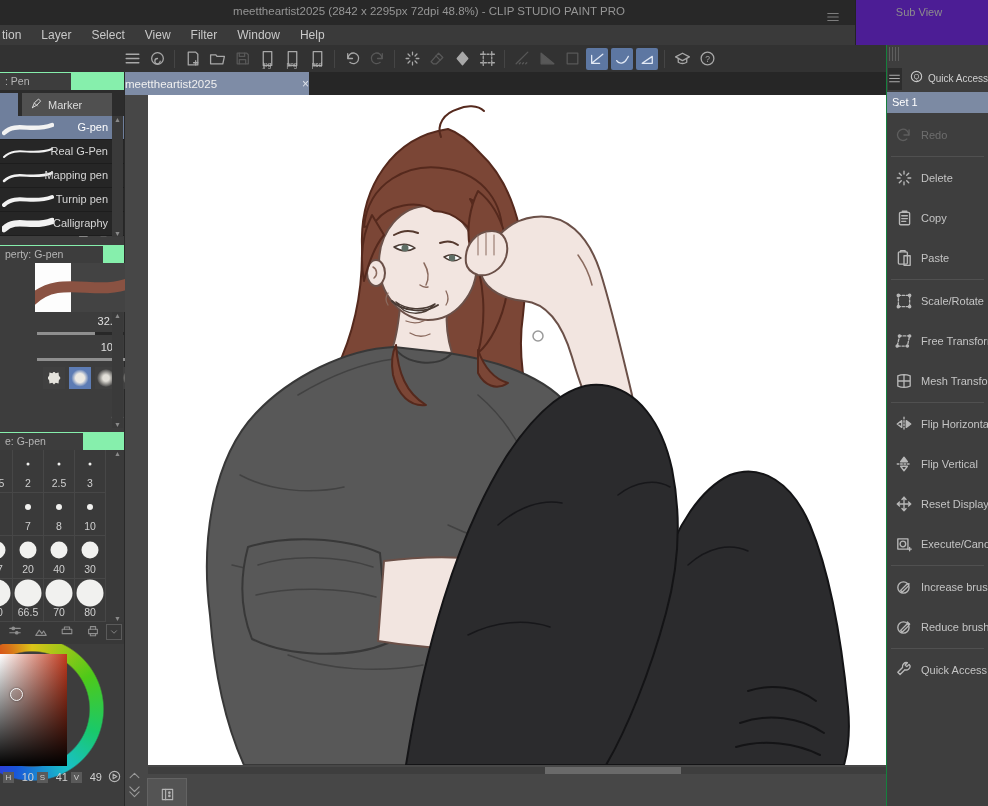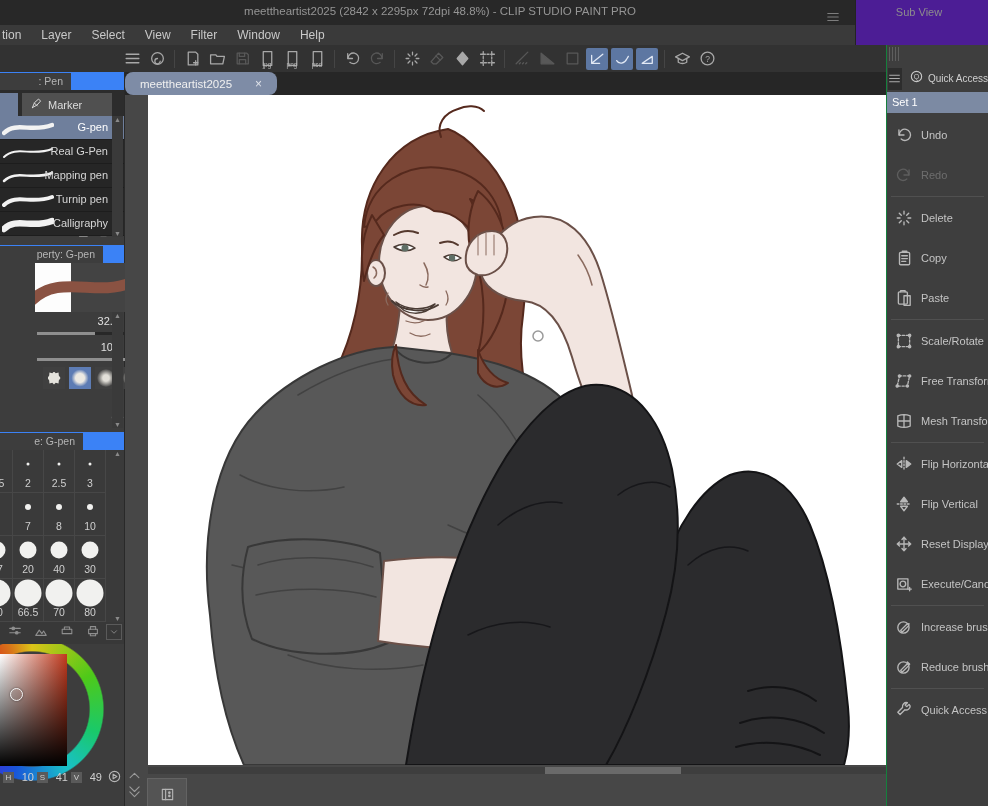--- a/index.html
+++ b/index.html
@@ -1,36 +1,36 @@
 <!DOCTYPE html>
 <html><head>
 <meta charset="utf-8">
 <style>
   html,body{margin:0;padding:0;background:#222;}
   #app{position:relative;width:988px;height:806px;background:#474747;overflow:hidden;
        font-family:"Liberation Sans",sans-serif;color:#c8c8c8;-webkit-user-select:none;}
   svg{fill:none;stroke:currentColor;stroke-width:1.2;stroke-linecap:round;stroke-linejoin:round;}
   
   .titlebar{position:absolute;left:0;top:0;width:988px;height:25px;background:#282828;}
-  .title-text{position:absolute;left:12px;top:5px;width:856px;text-align:center;font-size:11.5px;color:#959595;}
+  .title-text{position:absolute;left:1px;top:5px;width:856px;text-align:center;font-size:11.5px;color:#959595;}
   .subview-panel{position:absolute;left:855px;top:0;width:133px;height:45px;background:#4c1d95;border-left:1px solid #232323;}
   .subview-title{position:absolute;left:0;top:6px;width:126px;text-align:center;font-size:11px;color:#8d8d8d;}
   .palette-menu-btn{position:absolute;left:824px;top:10px;width:20px;height:16px;color:#7d7d7d;}
   .menubar{position:absolute;left:0;top:25px;width:855px;height:20px;background:#3a3a3a;display:flex;align-items:flex-end;}
   .menu-item{padding:0 10px;font-size:12px;color:#c9c9c9;line-height:20px;}
   .menu-item:first-child{padding-left:2px;}
   .toolbar{position:absolute;left:0;top:45px;width:886px;height:27px;background:#323232;display:flex;align-items:center;padding-left:121px;box-sizing:border-box;gap:3px;}
   .tb-ic{width:22px;height:22px;display:flex;align-items:center;justify-content:center;color:#a8a8a8;position:relative;border-radius:2px;}
   .tb-ic.disabled{color:#585858;}
   .tb-ic.active{background:#5d77a2;color:#e2e9f5;}
   .tb-sep{width:1px;height:18px;background:#454545;margin:0 3px;}
   .tb-badge{position:absolute;left:0;right:0;bottom:2px;text-align:center;font-size:6.5px;color:#b8b8b8;}
   
   .left-panel{position:absolute;left:0;top:72px;width:125px;height:734px;background:#3d3d3d;border-right:1px solid #292929;box-sizing:border-box;}
-  .ptab-strip{position:relative;height:18px;background:#3b82f6;text-align:right;}
+  .ptab-strip{position:relative;height:18px;background:#86efac;}
   .ptab{position:absolute;left:0;top:1px;height:17px;background:#3d3d3d;color:#b5b5b5;font-size:10.5px;line-height:17px;padding:0 8px 0 5px;white-space:nowrap;overflow:hidden;}
   .group-row{position:relative;height:26px;background:#2c2c2c;}
   .group-stub{position:absolute;left:0;top:3px;width:18px;height:23px;background:#6f7f9c;}
   .group-tab{position:absolute;left:22px;top:3px;width:90px;height:23px;background:#505050;color:#dcdcdc;font-size:11px;display:flex;align-items:center;gap:5px;padding-left:8px;box-sizing:border-box;}
   .brush-list{position:relative;height:103px;background:#242424;}
   .brush-row{position:relative;height:24px;background:#262626;border-bottom:1px solid #1d1d1d;box-sizing:border-box;}
   .brush-row.sel{background:#6f7f9c;}
   .brush-label{position:absolute;right:16px;top:5px;font-size:11px;color:#d6d6d6;}
   .brush-row.sel .brush-label{color:#fff;}
   .stroke-thumb{position:absolute;left:2px;top:2px;}
@@ -67,21 +67,21 @@
   .sv-square{position:absolute;left:0;top:10px;width:67px;height:112px;
     background:linear-gradient(to bottom,rgba(0,0,0,0),#000),linear-gradient(to right,#fff,#c23a1e);}
   .sv-cursor{position:absolute;left:10px;top:44px;width:11px;height:11px;border:1.5px solid #f5f5f5;border-radius:50%;box-shadow:0 0 2px rgba(0,0,0,.6);}
   .hsv-row{position:absolute;left:0;bottom:2px;width:125px;height:18px;display:flex;align-items:center;gap:3px;padding-left:3px;box-sizing:border-box;font-size:11px;color:#d0d0d0;}
   .hsv-box{width:11px;height:11px;background:#5a5a5a;color:#cfcfcf;font-size:8px;display:flex;align-items:center;justify-content:center;}
   .hsv-val{width:17px;text-align:right;}
   .mix-ic{color:#b5b5b5;margin-left:2px;}
   
   .canvas-area{position:absolute;left:125px;top:72px;width:761px;height:734px;background:#474747;}
   .doc-tabs{position:absolute;left:0;top:0;width:761px;height:23px;background:#262626;}
-  .doc-tab{position:absolute;left:0;top:0;width:152px;height:23px;background:#7e8ca6;display:flex;align-items:center;justify-content:space-between;padding:0 15px;box-sizing:border-box;border-radius:8px;}
+  .doc-tab{position:absolute;left:0;top:0;width:184px;height:23px;background:#7e8ca6;display:flex;align-items:center;justify-content:space-between;padding:0 0;box-sizing:border-box;}
   .doc-tab-label{font-size:11.5px;color:#f0f0f0;}
   .doc-tab-close{font-size:12px;color:#dfe3ea;}
   .white-canvas{position:absolute;left:23px;top:23px;width:738px;height:670px;background:#fff;overflow:hidden;}
   .h-scroll{position:absolute;left:23px;top:695px;width:738px;height:7px;background:#3e3e3e;}
   .h-thumb{position:absolute;left:397px;top:0;width:136px;height:7px;background:#6a6a6a;}
   .nav-btn{position:absolute;left:22px;top:706px;width:38px;height:30px;background:#545454;border:1px solid #636363;display:flex;align-items:center;justify-content:center;color:#b5b5b5;}
   .dock-chevrons{position:absolute;left:3px;top:700px;color:#9a9a9a;display:flex;flex-direction:column;gap:6px;}
   
   .right-panel{position:absolute;left:886px;top:45px;width:110px;height:761px;background:#3e3e3e;border-left:1px solid #15803d;box-sizing:border-box;}
   .rp-grip{position:absolute;left:2px;top:2px;width:10px;height:14px;
@@ -623,29 +623,20 @@
           </svg>
         </span>
       <span class="qa-ic"><svg viewBox="0 0 16 16" width="15" height="15">
             <circle cx="8" cy="8" r="5.5"></circle>
             <text x="8" y="10.7" font-size="7.5" text-anchor="middle" fill="currentColor" stroke="none">Q</text>
           </svg></span>
       <span class="qa-title">Quick Access</span>
     </div>
     <div class="qa-set">Set 1</div>
     <div class="qa-list" id="qa-list">
-        <div class="qa-item">
-          <span class="qicon">
-            <svg viewBox="0 0 16 16" width="18" height="18">
-              <path d="M3.5 3.5v4.5h4.5"></path>
-              <path d="M3.8 8a5 5 0 1 1 1.7 3.6"></path>
-            </svg>
-          </span>
-          <span>Undo</span>
-        </div>
         <div class="qa-item disabled">
           <span class="qicon">
             <svg viewBox="0 0 16 16" width="18" height="18">
               <path d="M12.5 3.5v4.5H8"></path>
               <path d="M12.2 8a5 5 0 1 0-1.7 3.6"></path>
             </svg>
           </span>
           <span>Redo</span>
         </div>
         <div class="qa-div"></div>

